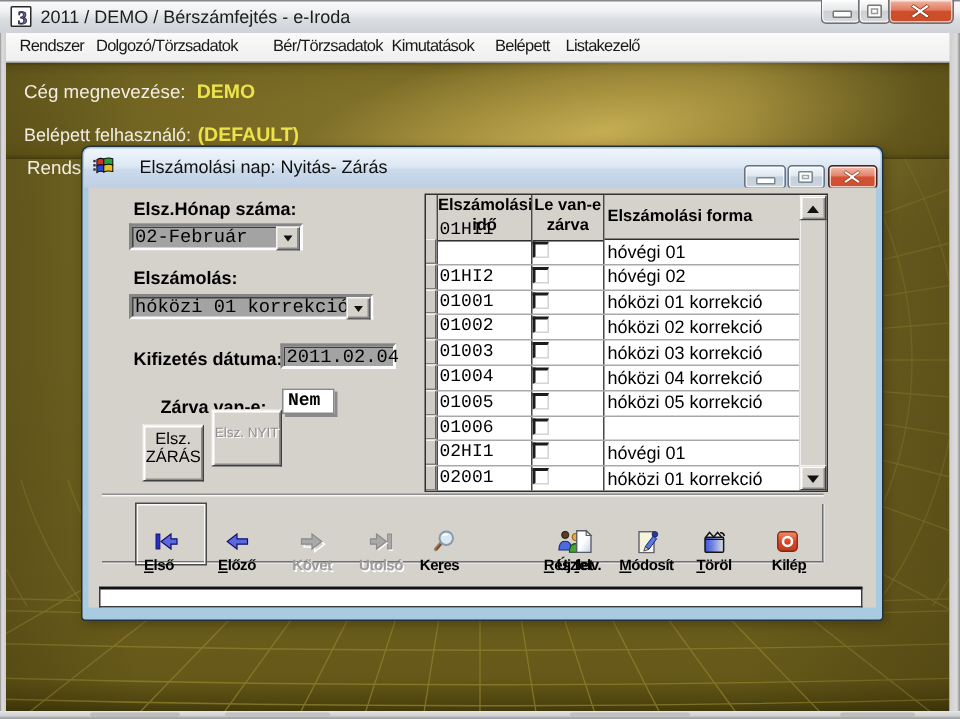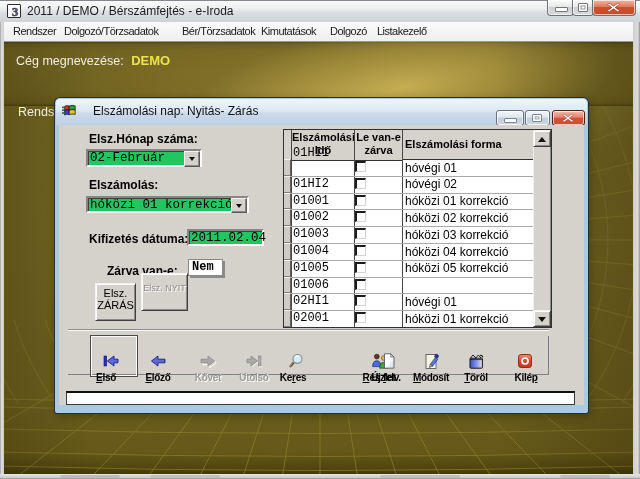--- a/index.html
+++ b/index.html
@@ -22,21 +22,21 @@
 #rbord{left:633px;top:22px;width:7px;height:452px;background:linear-gradient(90deg,#cfcfcf,#dcdcdc 70%,#8f8f8f);}
 #bbord{left:0;top:474px;width:640px;height:5px;background:linear-gradient(#e6e6e6,#cdcdcd 70%,#8f8f8f);}
 
 #dlg{left:55px;top:98px;width:533px;height:315px;background:#a9cbe2;border-radius:5px 5px 2px 2px;box-shadow:0 0 0 1px #20303e, 2px 3px 8px rgba(40,30,0,.45);}
 #dlgtitle{left:1px;top:1px;width:531px;height:26px;border-radius:4px 4px 0 0;background:linear-gradient(#f0f5fb,#dde8f4 45%,#cbdaeb 55%,#bed0e5);}
 #dlgtitletxt{left:38px;top:6px;font-size:12px;color:#101010;}
 .dcapbtn{top:12px;height:14px;border:1px solid #67747f;border-radius:3px;background:linear-gradient(#f4f8fb,#dfe7ef 45%,#c3cfdb 50%,#ccd6e0);box-shadow:inset 0 0 0 1px rgba(255,255,255,.7);}
 #dbody{left:4px;top:27px;width:525px;height:280px;background:#d5d2cc;}
 
 .blab{position:absolute;font-weight:bold;font-size:12px;color:#000;}
-.sunk{position:absolute;background:#22c55e;border-top:2px solid #868686;border-left:2px solid #868686;border-right:2px solid #fcfcfc;border-bottom:2px solid #fcfcfc;box-shadow:inset 1px 1px 0 #404040;}
+.sunk{position:absolute;background:#a3a3a3;border-top:2px solid #868686;border-left:2px solid #868686;border-right:2px solid #fcfcfc;border-bottom:2px solid #fcfcfc;box-shadow:inset 1px 1px 0 #404040;}
 .mono{font-family:"Liberation Mono",monospace;font-size:12.5px;line-height:14px;color:#000;white-space:pre;}
 .combobtn{position:absolute;background:#d5d2cc;border:1px solid;border-color:#f5f4f2 #5a5a5a #5a5a5a #f5f4f2;box-shadow:inset -1px -1px 0 #8a8a8a;}
 .combobtn:after{content:"";position:absolute;left:50%;top:50%;margin:-2px 0 0 -3.5px;border:3.5px solid transparent;border-top:4.5px solid #111;}
 .btn3d{position:absolute;background:#d5d2cc;border:1px solid;border-color:#f5f4f2 #404040 #404040 #f5f4f2;box-shadow:inset 1px 1px 0 #fff, inset -1px -1px 0 #8a8a8a;text-align:center;color:#000;}
 
 #tbl{left:225px;top:5px;width:267px;height:197px;background:#fff;box-shadow:0 0 0 1px #303030;}
 .hdr{position:absolute;background:#d5d2cc;font-weight:bold;font-size:11px;text-align:center;color:#000;}
 .colline{position:absolute;top:0;width:1px;height:197px;background:#484848;}
 .rowline{position:absolute;left:7px;width:242px;height:1px;background:#a9a9a9;}
 .rowhd{position:absolute;left:0;width:7px;background:#cfccc6;border-bottom:1px solid #808080;border-top:1px solid #f2f1ef;border-right:1px solid #606060;box-sizing:border-box;}
@@ -70,21 +70,21 @@
 <div class="abs capbtn" id="btnclose">
   <svg class="abs" style="left:14px;top:2px;" width="13" height="11" viewBox="0 0 13 11">
       <path d="M2 1 L6.5 4.2 L11 1 L12.5 2.5 L8 5.5 L12.5 8.5 L11 10 L6.5 6.8 L2 10 L0.5 8.5 L5 5.5 L0.5 2.5 Z" fill="#fff" stroke="#8a2f12" stroke-width="0.6"></path>
     </svg>
 </div>
 <div class="abs" id="menubar">
   <span style="left:9px;">Rendszer</span>
   <span style="left:60px;">Dolgozó/Törzsadatok</span>
   <span style="left:178px;">Bér/Törzsadatok</span>
   <span style="left:257px;">Kimutatások</span>
-  <span style="left:326px;">Dolgozó</span>
+  <span style="left:326px;">Belépett</span>
   <span style="left:373px;">Listakezelő</span>
 </div>
 
 <div class="abs" id="client">
   <svg class="abs" style="left:0;top:0;" width="632" height="432" viewBox="0 0 632 432">
       <defs>
 <linearGradient id="gv" x1="0" y1="0" x2="0" y2="1">
 <stop offset="0" stop-color="#4e440f"></stop>
           <stop offset="0.035" stop-color="#6a5c1c"></stop>
 <stop offset="0.13" stop-color="#726522"></stop>
@@ -159,20 +159,21 @@
         <line x1="316" y1="198" x2="-136" y2="666"></line>
         <line x1="316" y1="198" x2="-196" y2="598"></line>
         <line x1="316" y1="198" x2="-247" y2="523"></line>
       </g>
       <rect width="632" height="64" fill="url(#gv)" opacity="0.88"></rect>
       <ellipse cx="400" cy="45" rx="215" ry="66" fill="url(#sheen)" opacity="1" transform="rotate(-8 400 45)"></ellipse>
       <ellipse cx="340" cy="55" rx="300" ry="75" fill="url(#sheen)" opacity="0.35"></ellipse>
       <rect width="632" height="432" fill="url(#gh)"></rect>
     </svg>
   <div class="abs glabel" style="left:12px;top:11px;">Cég megnevezése: <span class="gyellow" style="margin-left:4px;">DEMO</span></div>
+  <div class="abs glabel" style="left:12px;top:40px;font-size:12px;">Belépett felhasználó: <span class="gyellow" style="margin-left:1px;">(DEFAULT)</span></div>
   <div class="abs glabel" style="left:14px;top:63px;">Rendsza</div>
 </div>
 
 <div class="abs" id="dlg">
   <div class="abs" id="dlgtitle"></div>
   <svg class="abs" style="left:7px;top:5px;" width="15" height="15" viewBox="0 0 15 15">
     <g stroke="#101010" stroke-width="0.7">
       <path d="M2.6 3.4 Q4.8 2 7.2 3 L7.2 7.2 Q4.8 6.2 2.6 7.6 Z" fill="#d83028"></path>
       <path d="M7.2 3 Q10 1.8 13.2 2.8 L13.2 7 Q10 6 7.2 7.2 Z" fill="#28a038"></path>
       <path d="M2.6 7.6 Q4.8 6.2 7.2 7.2 L7.2 11.6 Q4.8 10.6 2.6 12 Z" fill="#2848d8"></path>

